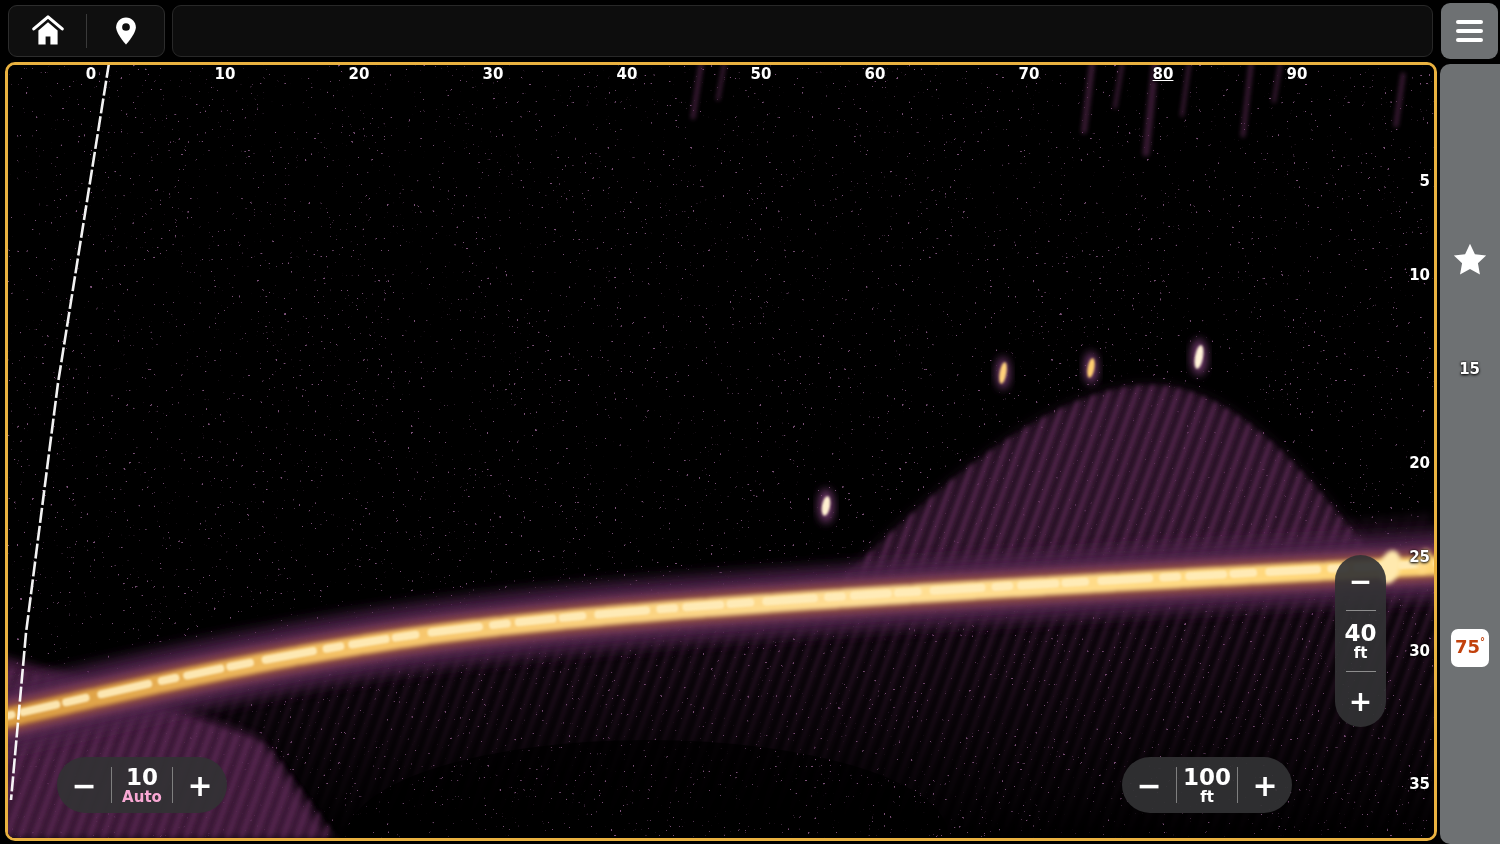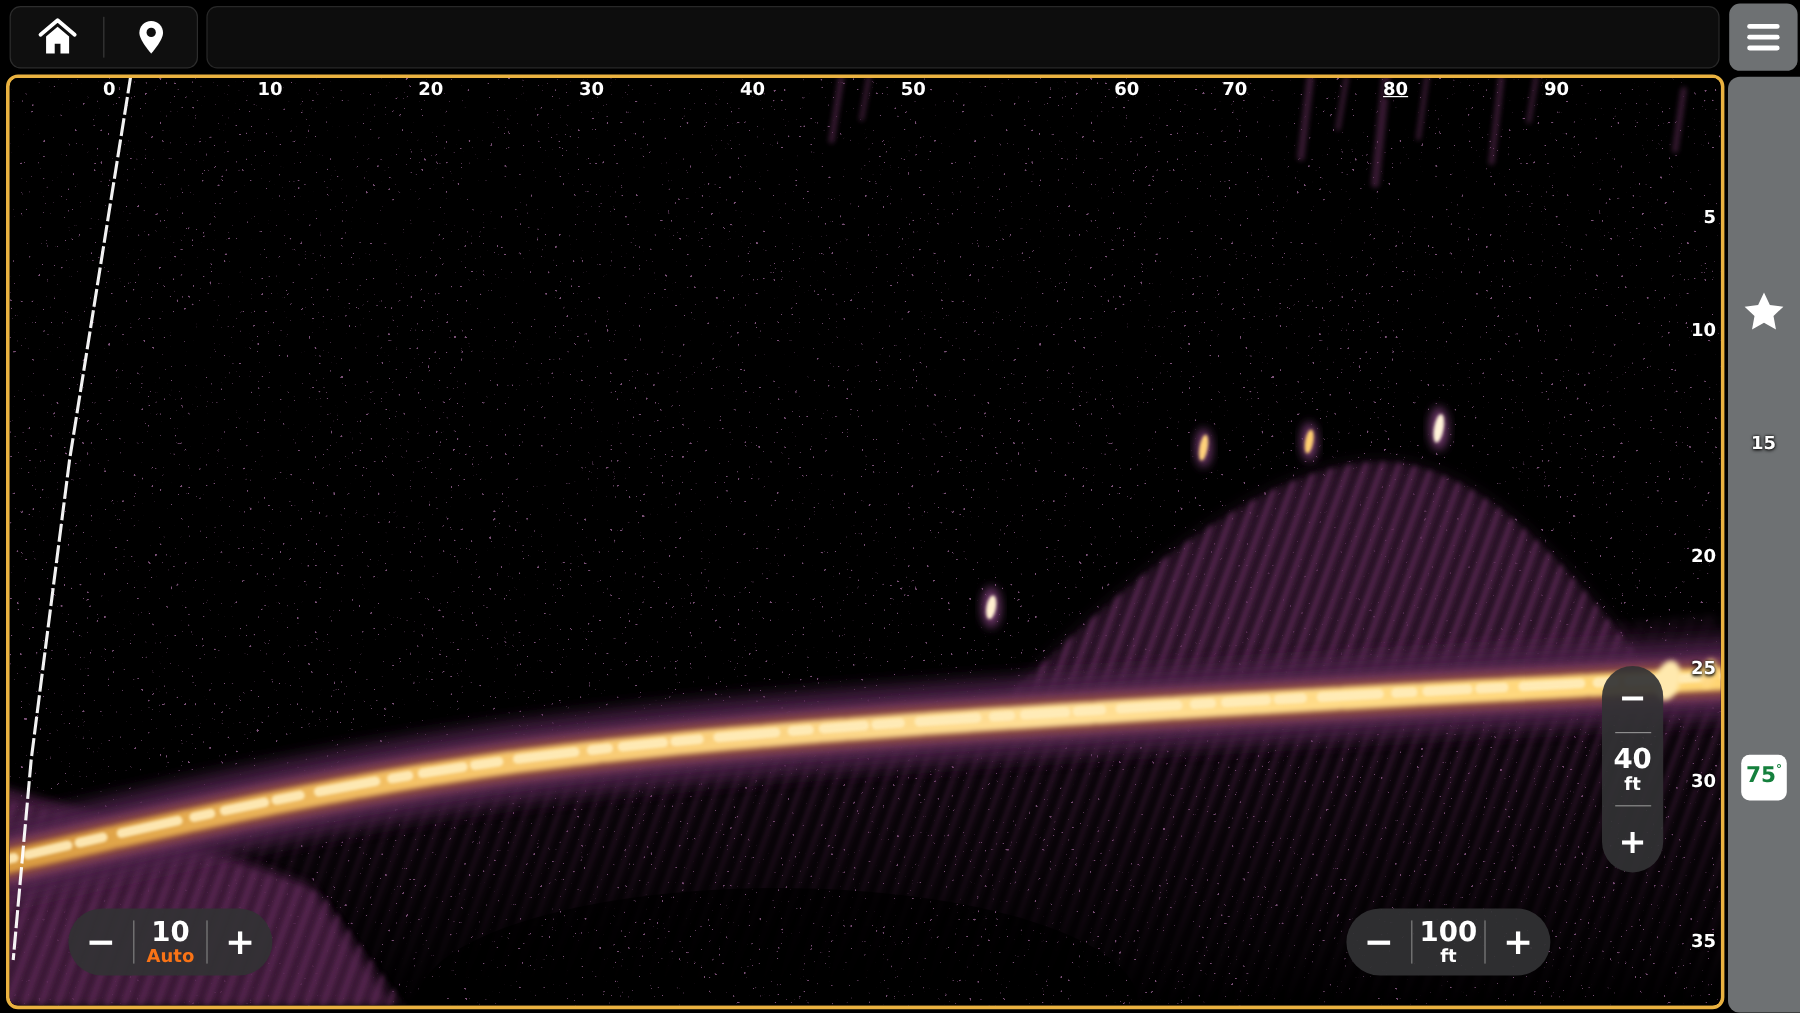--- a/index.html
+++ b/index.html
@@ -29,21 +29,21 @@
   
   .sidebar{
     position:absolute;left:1440px;top:64px;width:60px;height:780px;
     background:#6e7173;border-radius:10px 0 0 10px;
   }
   .star-btn{position:absolute;left:50%;top:177px;transform:translateX(-50%);cursor:pointer;line-height:0}
   .temp-badge{
     position:absolute;left:50%;top:565px;transform:translateX(-50%);
     width:38px;height:38px;background:#fff;border-radius:7px;
     display:flex;align-items:flex-start;justify-content:center;
-    color:#15803d;font-weight:bold;font-size:18px;padding-top:7px;box-sizing:border-box;
+    color:#c2410c;font-weight:bold;font-size:18px;padding-top:7px;box-sizing:border-box;
   }
   .temp-badge .deg{font-size:10px;line-height:10px;margin-top:1px}
   
   .sonar{
     position:absolute;left:5px;top:62px;width:1432px;height:779px;
     border:3px solid #eab240;border-radius:10px;background:#000;
     overflow:hidden;box-sizing:border-box;
   }
   .sonar svg.art{position:absolute;left:0;top:0;width:100%;height:100%;display:block}
   .tick-layer{position:absolute;inset:0;pointer-events:none}
@@ -63,21 +63,21 @@
   #sens-pill{left:57px;top:757px;width:170px;height:56px}
   #range-pill{left:1122px;top:757px;width:170px;height:56px}
   .pill-btn{
     width:54px;height:100%;display:flex;align-items:center;justify-content:center;
     font-size:30px;font-weight:bold;color:#fff;cursor:pointer;
   }
   .pill-sep{width:1px;height:36px;background:#7f7f7f}
   .pill-value{flex:1;display:flex;flex-direction:column;align-items:center;justify-content:center;line-height:1}
   .pill-value .val{font-size:23px;font-weight:bold}
   .pill-value .sub{font-size:15px;font-weight:bold;margin-top:1px}
-  .sub.amber{color:#f97316}
+  .sub.amber{color:#f9a8d4}
   #depth-pill{
     left:1335px;top:555px;width:51px;height:172px;border-radius:26px;
     flex-direction:column;justify-content:space-between;padding:4px 0;box-sizing:border-box;
   }
   .vpill-btn{
     width:100%;height:44px;display:flex;align-items:center;justify-content:center;
     font-size:28px;font-weight:bold;cursor:pointer;
   }
   .vpill-sep{width:30px;height:1px;background:#8d8d8d}
   #depth-pill .pill-value{flex:0 0 auto;padding:4px 0}
@@ -213,21 +213,21 @@
   </svg>
 </div>
 
 <div class="tick-layer" id="tick-layer">
     <span class="range-tick" style="left: 91px; top: 65px;">0</span>
     <span class="range-tick" style="left: 225px; top: 65px;">10</span>
     <span class="range-tick" style="left: 359px; top: 65px;">20</span>
     <span class="range-tick" style="left: 493px; top: 65px;">30</span>
     <span class="range-tick" style="left: 627px; top: 65px;">40</span>
     <span class="range-tick" style="left: 761px; top: 65px;">50</span>
-    <span class="range-tick" style="left: 939px; top: 65px;">60</span>
+    <span class="range-tick" style="left: 875px; top: 65px;">60</span>
     <span class="range-tick" style="left: 1029px; top: 65px;">70</span>
     <span class="range-tick" style="left: 1163px; top: 65px; text-decoration: underline;">80</span>
     <span class="range-tick" style="left: 1297px; top: 65px;">90</span>
     <span class="depth-tick" style="left: 1430px; top: 181px;">5</span>
     <span class="depth-tick" style="left: 1430px; top: 275px;">10</span>
     <span class="depth-tick" style="left: 1480px; top: 369px;">15</span>
     <span class="depth-tick" style="left: 1430px; top: 463px;">20</span>
     <span class="depth-tick" style="left: 1430px; top: 557px;">25</span>
     <span class="depth-tick" style="left: 1430px; top: 651px;">30</span>
     <span class="depth-tick" style="left: 1430px; top: 784px;">35</span>

